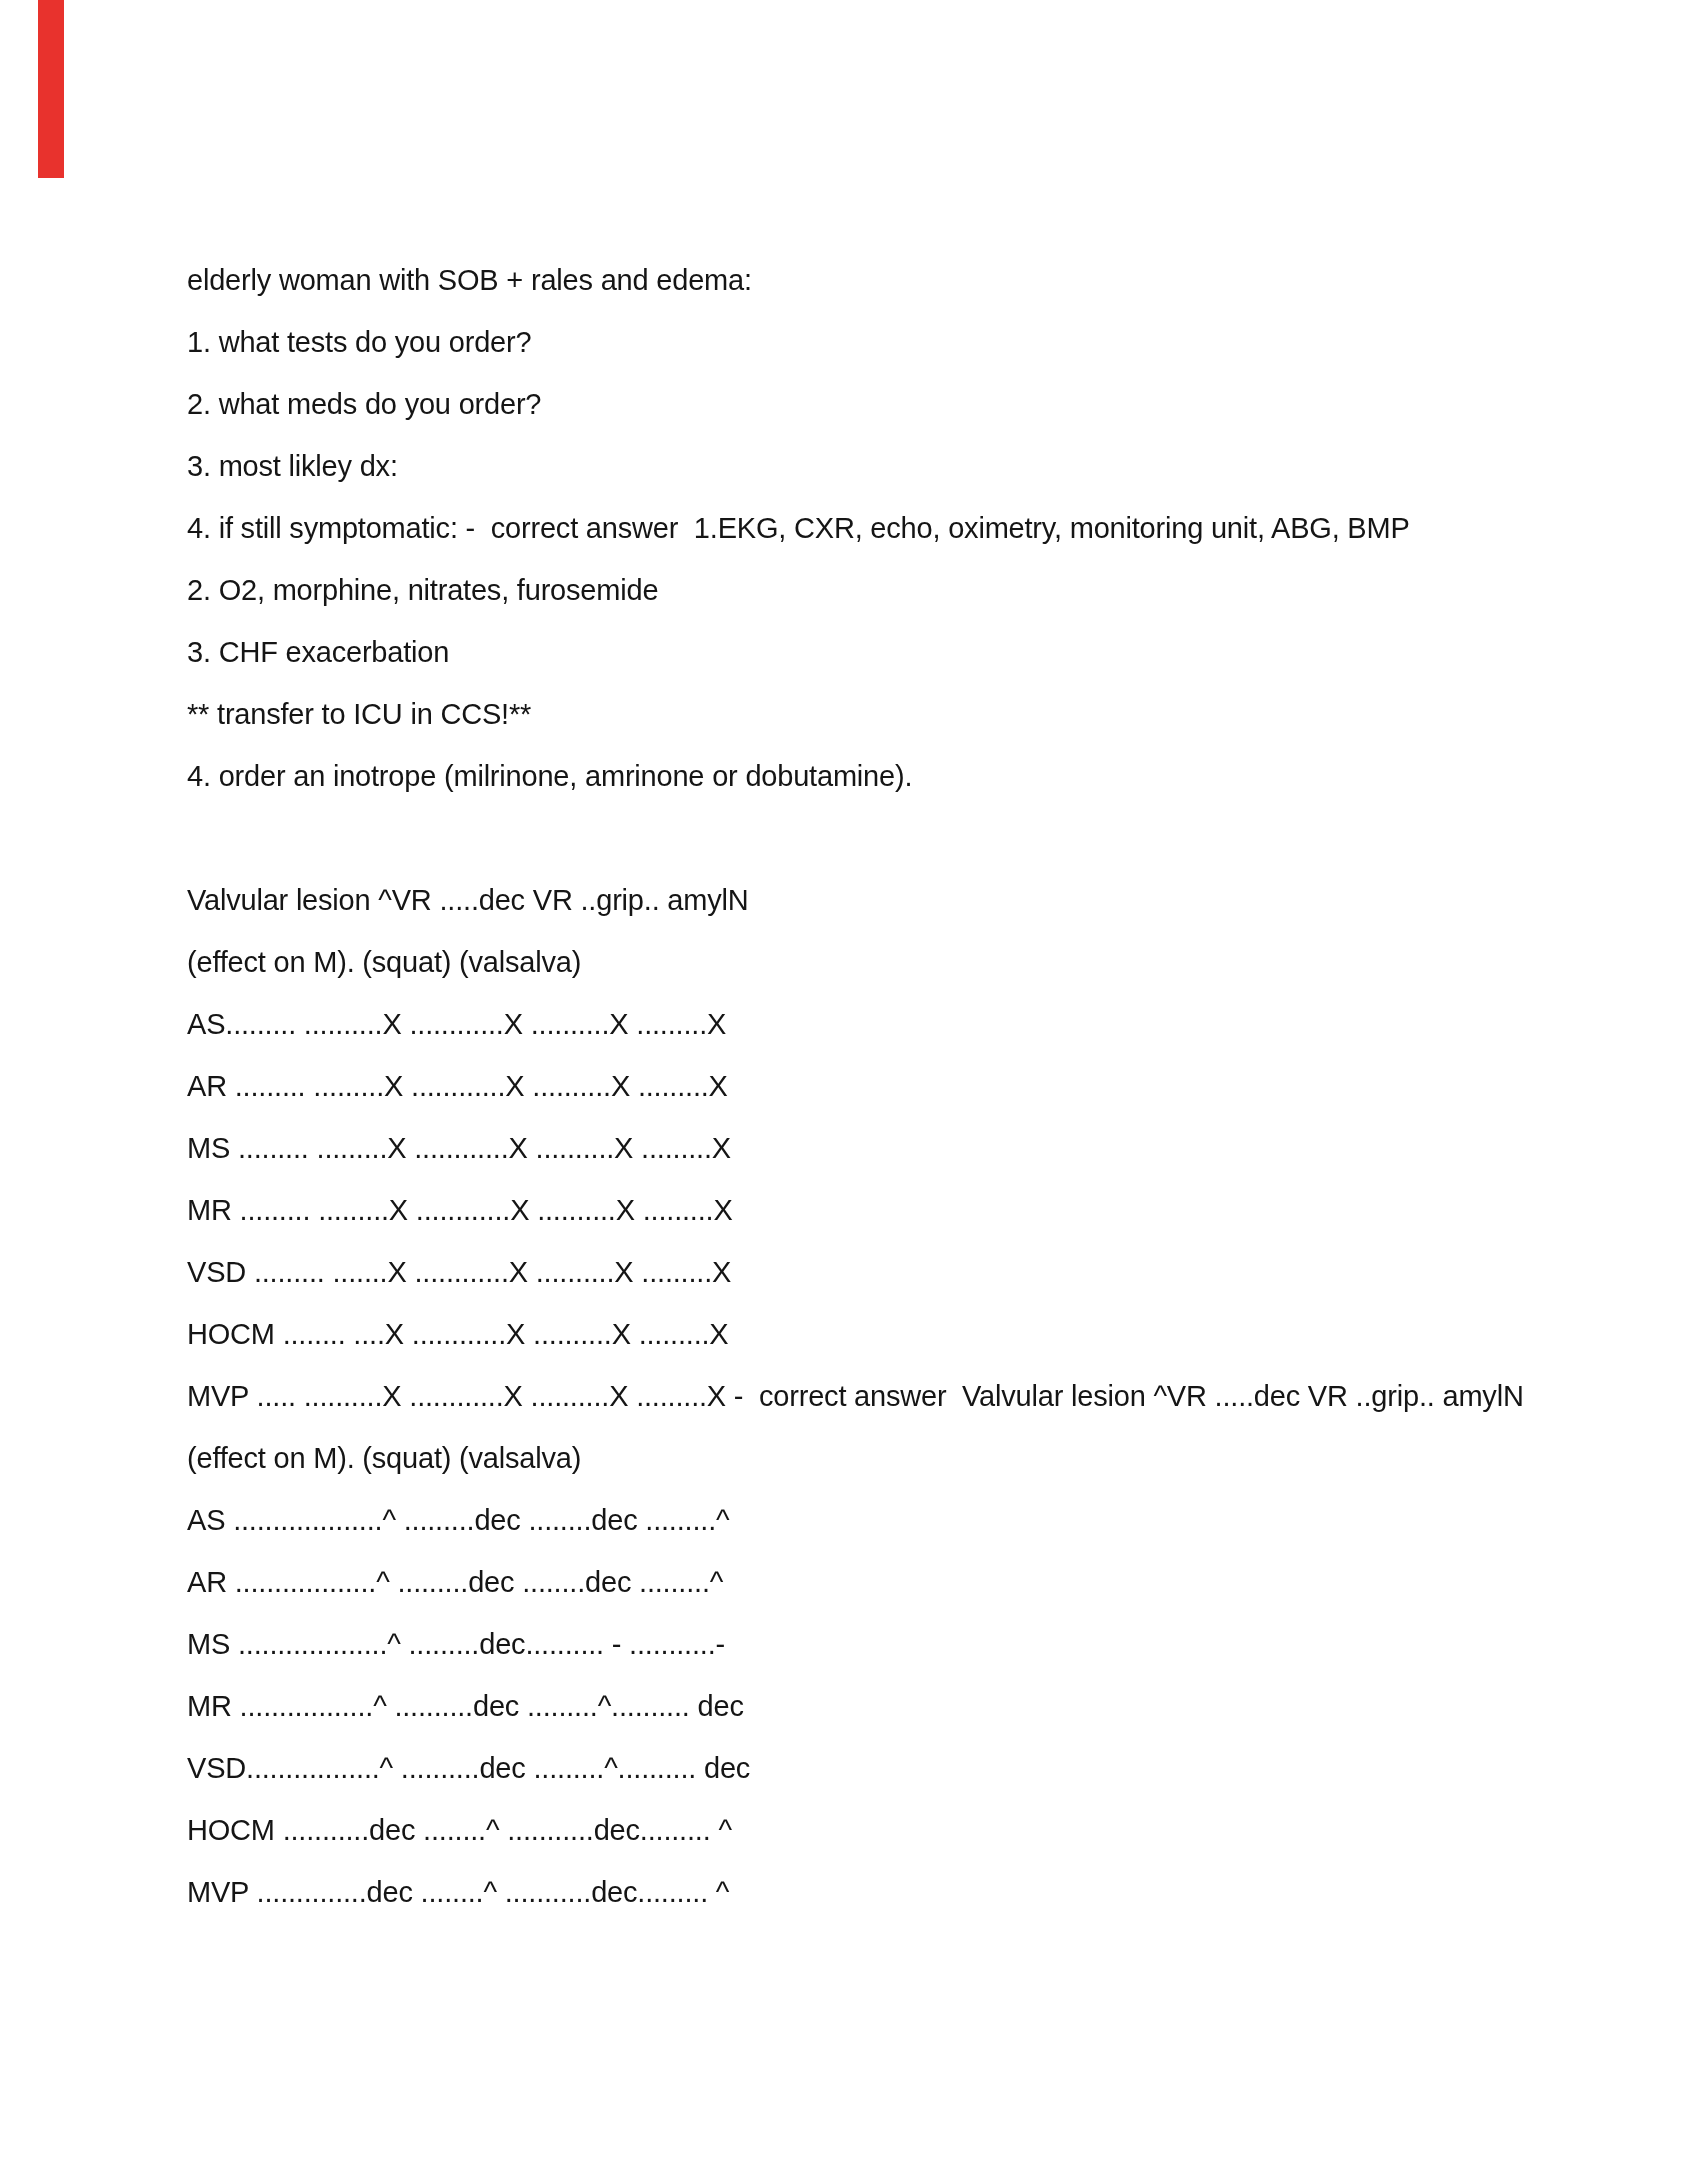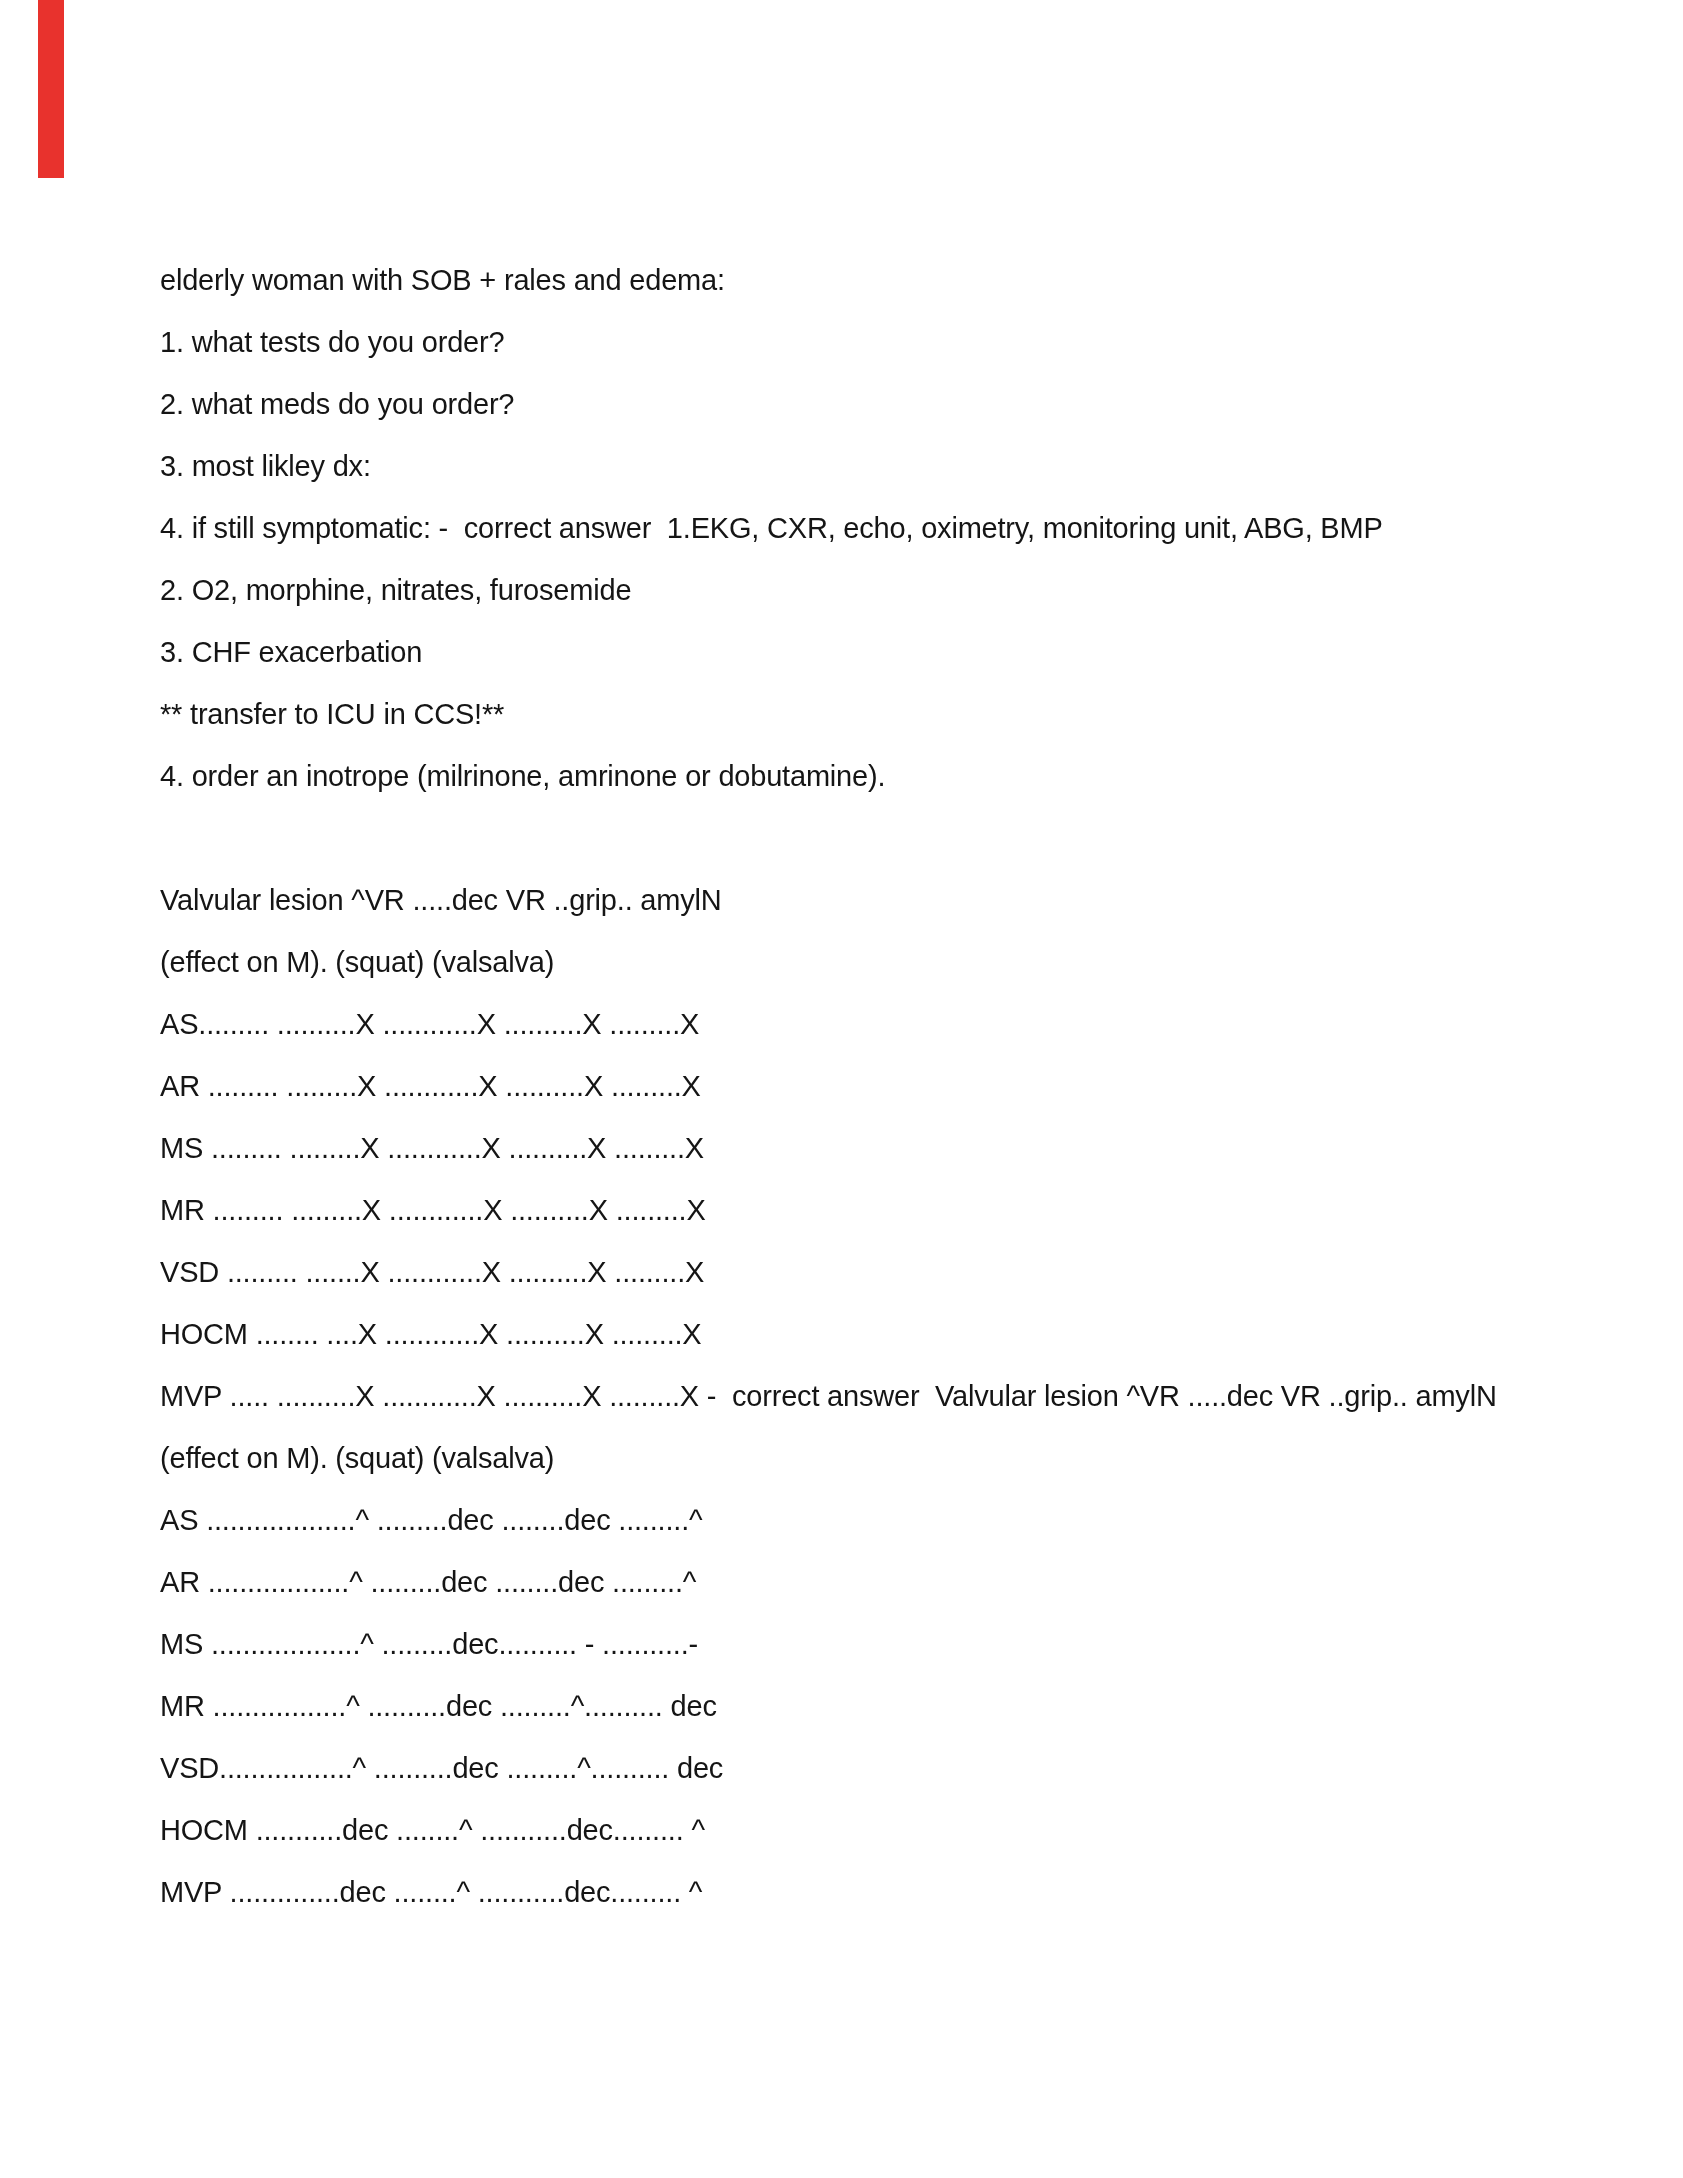--- a/index.html
+++ b/index.html
@@ -21,21 +21,21 @@
   .ribbon {
     position: absolute;
     left: 38px;
     top: 0;
     width: 26px;
     height: 178px;
     background: #e8322d;
   }
   .text-block {
     position: absolute;
-    left: 160px;
+    left: 187px;
     top: 249px;
     font-size: 29px;
     line-height: 62px;
     letter-spacing: -0.2px;
     color: #151515;
     white-space: pre;
   }
   .line {
     height: 62px;
   }

